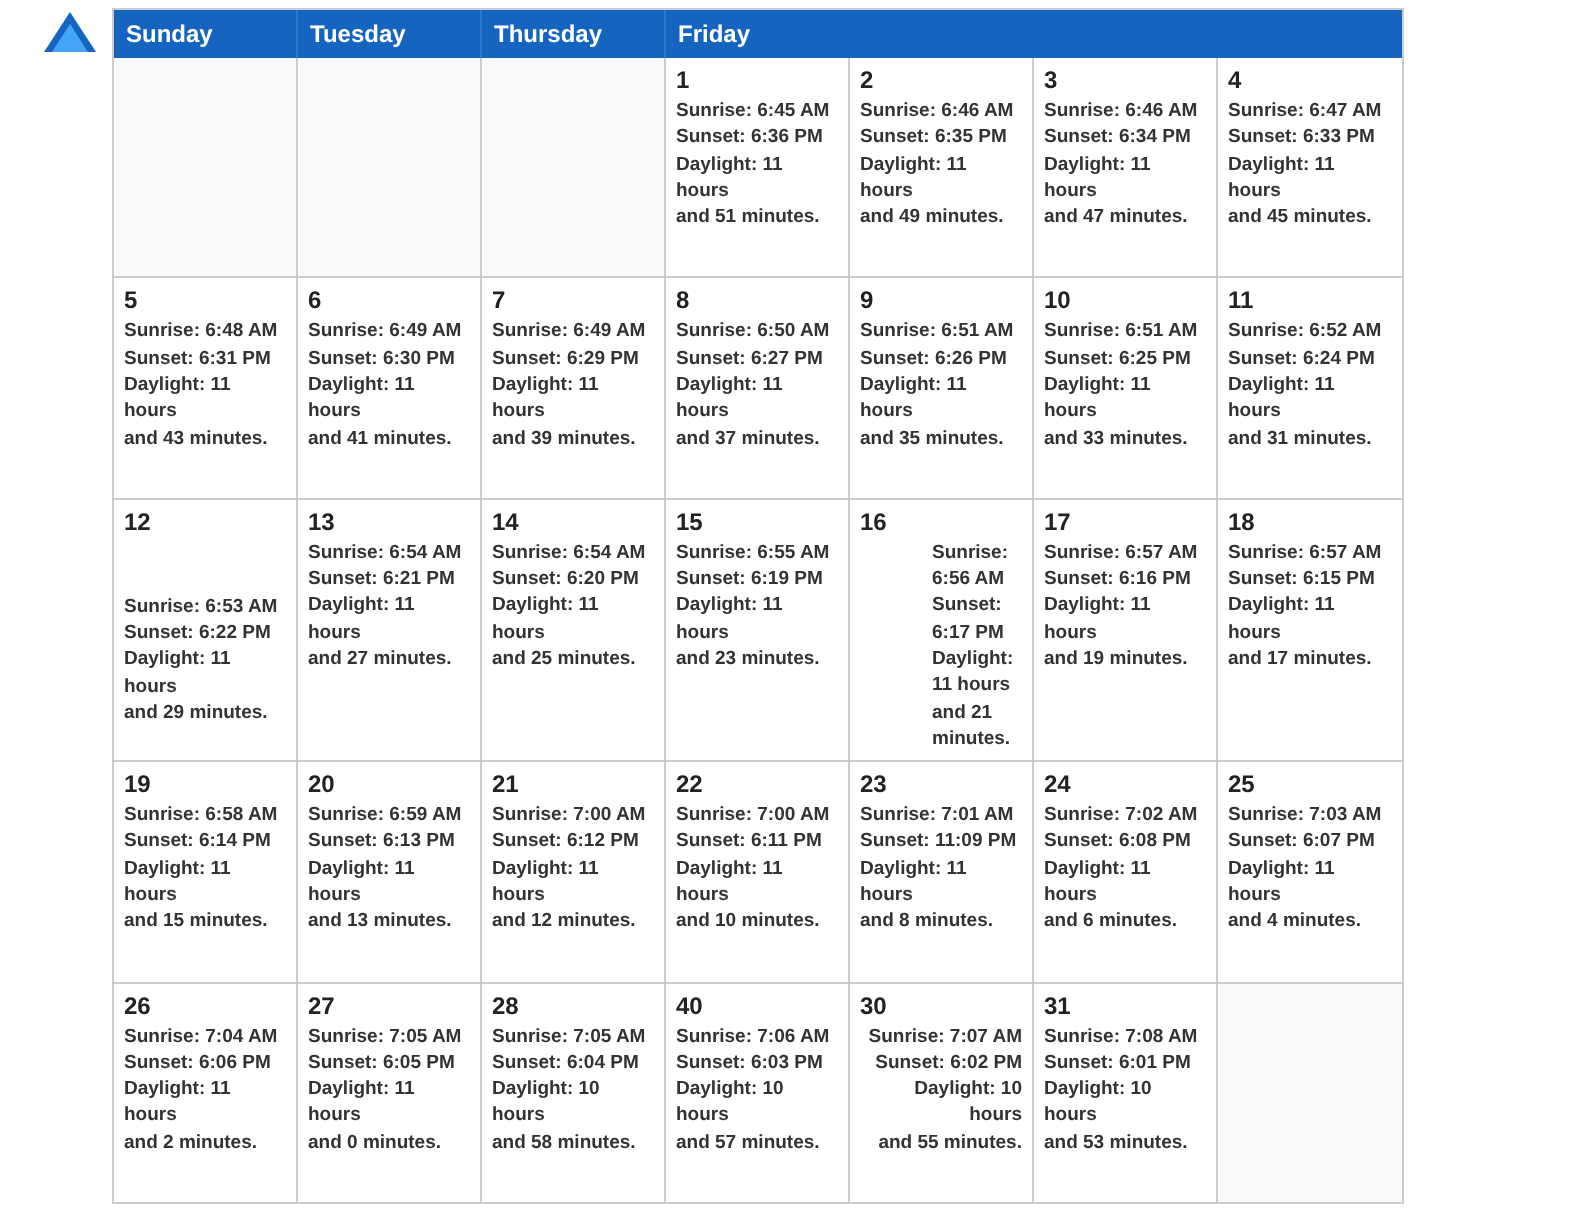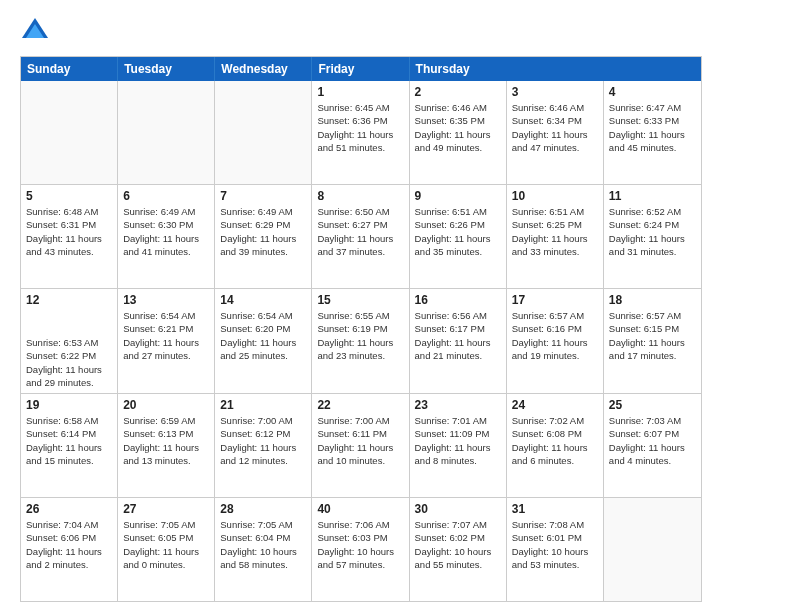--- a/index.html
+++ b/index.html
@@ -6,23 +6,23 @@
     body {
       font-family: Arial, sans-serif;
       background: #fff;
       width: 792px;
       height: 612px;
       overflow: hidden;
     }
     .page {
       width: 722px;
       height: 612px;
-      padding: 16px 20px 10px 20px;
-      display: flex;
-      flex-direction: column;
+      padding: 4px 20px 10px 20px;
+      display: flex;
+      flex-direction: row;
     }
     .header {
       display: flex;
       justify-content: space-between;
       align-items: flex-start;
       margin-bottom: 10px;
     }
     .logo {
       display: flex;
       align-items: center;
@@ -105,20 +105,21 @@
     .day-num {
       font-size: 12px;
       font-weight: bold;
       color: #222;
       margin-bottom: 2px;
     }
     .day-info {
       font-size: 9.5px;
       color: #333;
       line-height: 1.4;
+      font-weight: bold;
     }
   </style>
 </head>
 <body>
 
 <div class="page">
   <div class="header">
     <div class="logo">
       <svg class="logo-icon" viewBox="0 0 30 30">
         <polygon points="15,2 28,22 2,22" fill="#1565c0"></polygon>
@@ -132,23 +133,22 @@
     <div class="title-block">
       <div class="main-title"></div>
       <div class="subtitle"></div>
     </div>
   </div>
 
   <div class="calendar">
     <div class="cal-header">
     <div class="cal-header-cell">Sunday</div>
         <div class="cal-header-cell">Tuesday</div>
-        <div class="cal-header-cell">Wednesday</div>
+        <div class="cal-header-cell">Thursday</div>
         <div class="cal-header-cell">Friday</div>
-        <div class="cal-header-cell">Thursday</div>
       </div>
     <div class="cal-body">
     <div class="cal-row">
           <div class="cal-cell empty"></div>
           <div class="cal-cell empty"></div>
           <div class="cal-cell empty"></div>
           <div class="cal-cell">
             <div class="day-num">1</div>
             <div class="day-info" style="white-space: pre-line;">Sunrise: 6:45 AM
 Sunset: 6:36 PM
@@ -252,21 +252,21 @@
           </div>
           <div class="cal-cell">
             <div class="day-num">15</div>
             <div class="day-info" style="white-space: pre-line;">Sunrise: 6:55 AM
 Sunset: 6:19 PM
 Daylight: 11 hours
 and 23 minutes.</div>
           </div>
           <div class="cal-cell">
             <div class="day-num">16</div>
-            <div class="day-info" style="white-space: pre-line;">Sunrise: 6:56 AM
+            <div class="day-info" style="white-space: pre-line; margin-left: 36px;">Sunrise: 6:56 AM
 Sunset: 6:17 PM
 Daylight: 11 hours
 and 21 minutes.</div>
           </div>
           <div class="cal-cell">
             <div class="day-num">17</div>
             <div class="day-info" style="white-space: pre-line;">Sunrise: 6:57 AM
 Sunset: 6:16 PM
 Daylight: 11 hours
 and 19 minutes.</div>
@@ -354,21 +354,21 @@
           </div>
           <div class="cal-cell">
             <div class="day-num">40</div>
             <div class="day-info" style="white-space: pre-line;">Sunrise: 7:06 AM
 Sunset: 6:03 PM
 Daylight: 10 hours
 and 57 minutes.</div>
           </div>
           <div class="cal-cell">
             <div class="day-num">30</div>
-            <div class="day-info" style="white-space: pre-line;">Sunrise: 7:07 AM
+            <div class="day-info" style="white-space: pre-line; text-align: right;">Sunrise: 7:07 AM
 Sunset: 6:02 PM
 Daylight: 10 hours
 and 55 minutes.</div>
           </div>
           <div class="cal-cell">
             <div class="day-num">31</div>
             <div class="day-info" style="white-space: pre-line;">Sunrise: 7:08 AM
 Sunset: 6:01 PM
 Daylight: 10 hours
 and 53 minutes.</div>

